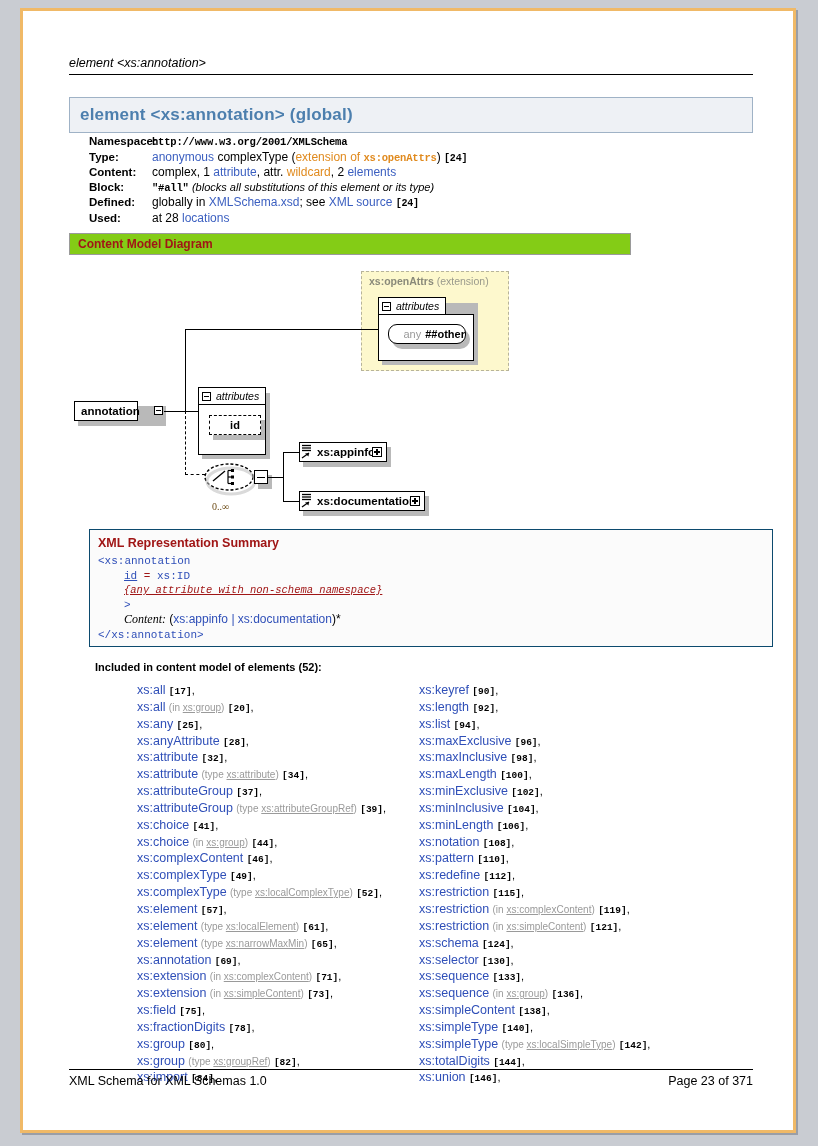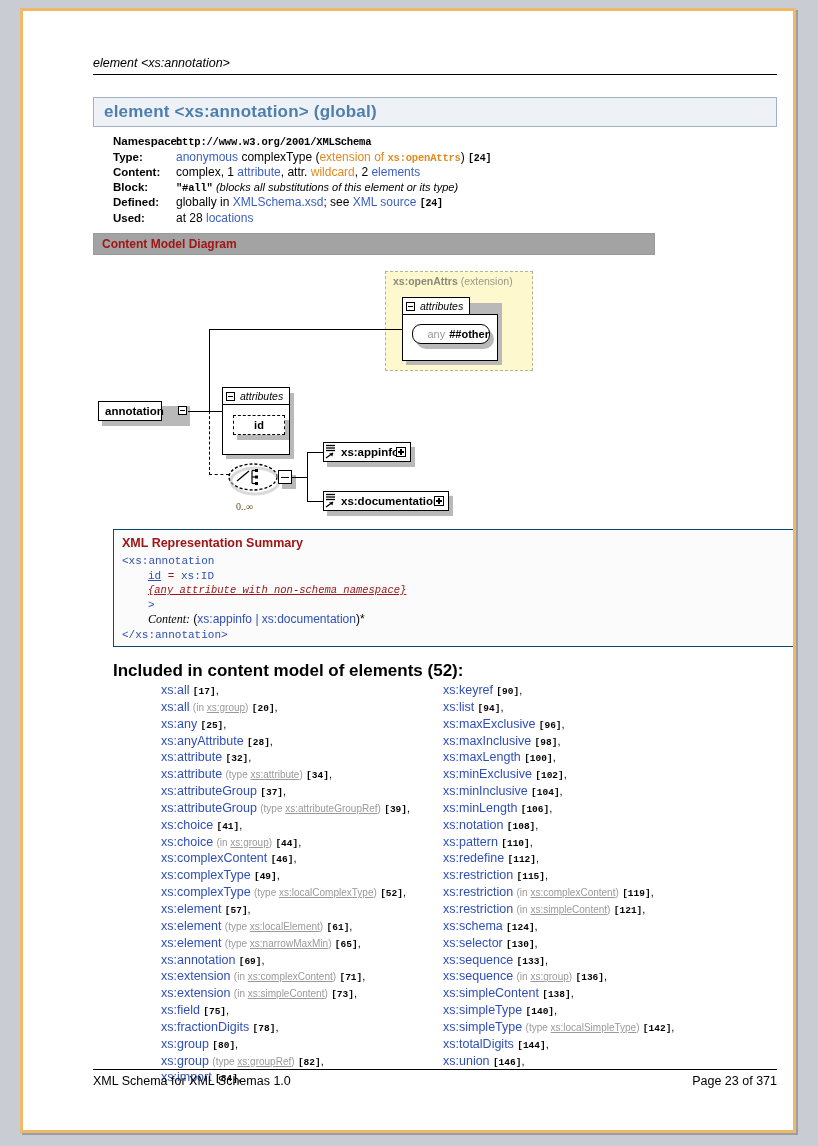--- a/index.html
+++ b/index.html
@@ -17,36 +17,35 @@
     position:absolute;left:20px;top:8px;width:776px;height:1125px;
     background:#ffffff;
     border:3px solid #f0b967;
     box-sizing:border-box;
     overflow:hidden;
   }
   .page-inner{
     position:absolute;left:0;top:0;right:0;bottom:0;
     background:#fff;
     padding:4px;
-    margin-left:24px;
   }
 
   
   .run-head{
     position:absolute;left:46px;top:42px;width:684px;
     border-bottom:1px solid #000;
     padding-bottom:3px;
   }
   .run-head span{
     font-style:italic;font-size:12.5px;color:#000;
   }
 
   
   .title-bar{
-    position:absolute;left:46px;top:86px;width:684px;height:30px;
+    position:absolute;left:46px;top:86px;width:684px;height:36px;
     background:#eef1f5;
     border:1px solid #9fb2c6;
     box-sizing:border-box;
     display:flex;align-items:center;
   }
   .title-bar .t{
     font-size:17px;font-weight:bold;color:#4c7fae;padding-left:10px;
     letter-spacing:0.2px;
   }
 
@@ -60,21 +59,21 @@
   .pval{font-size:12px;color:#000;white-space:nowrap;}
   .mono{font-family:"Liberation Mono", monospace;font-size:10.5px;font-weight:bold;letter-spacing:-0.2px;}
   .lnk{color:#3b5fc0;}
   .orange{color:#e08a1e;}
   .ital{font-style:italic;font-size:11px;}
   .small{font-size:10px;}
 
   
   .sec-bar{
     position:absolute;left:46px;top:222px;width:562px;height:22px;
-    background:#a3a3a3;
+    background:#84cc16;
     border:1px solid #9a9a9a;
     box-sizing:border-box;
     display:flex;align-items:center;
   }
   .sec-bar .t{font-size:12px;font-weight:bold;color:#a01616;padding-left:8px;}
 
   
   .diagram{
     position:absolute;left:46px;top:248px;width:684px;height:262px;
   }
@@ -164,21 +163,21 @@
   .xmlcode .attr{color:#2f4fb8;text-decoration:underline;}
   .xmlcode .typ{color:#a01616;}
   .xmlcode .anyattr{color:#a01616;font-style:italic;text-decoration:underline;font-size:10.5px;}
   .xmlcode .ind{display:inline-block;width:26px;}
   .xmlcode .cont{font-style:italic;color:#000;font-family:"Liberation Serif",serif;font-size:12px;}
   .xmlcode .lk{color:#2f4fb8;font-family:"Liberation Sans",sans-serif;font-size:12px;font-style:normal;}
   .xmlcode .pl{color:#000;font-family:"Liberation Sans",sans-serif;font-size:12px;font-style:normal;}
 
   
   .inc-head{
-    position:absolute;left:66px;top:650px;font-size:17px;font-weight:bold;color:#000;
+    position:absolute;left:72px;top:650px;font-size:11px;font-weight:bold;color:#000;
   }
   .col{
     position:absolute;top:672px;font-size:12px;line-height:15.85px;
   }
   .colA{left:114px;width:290px;}
   .colB{left:396px;width:300px;}
   .li{white-space:nowrap;}
   .li .nm{color:#2f4fb8;font-size:12.5px;}
   .li .qual{color:#9a9a9a;font-size:10px;}
   .li .qlink{color:#9a9a9a;text-decoration:underline;font-size:10px;}
@@ -379,20 +378,21 @@
         <div class="li"><span class="nm">xs:extension</span> <span class="qual">(in </span><span class="qlink">xs:complexContent</span><span class="qual">)</span> <span class="num">[71]</span><span class="cm">,</span></div>
         <div class="li"><span class="nm">xs:extension</span> <span class="qual">(in </span><span class="qlink">xs:simpleContent</span><span class="qual">)</span> <span class="num">[73]</span><span class="cm">,</span></div>
         <div class="li"><span class="nm">xs:field</span> <span class="num">[75]</span><span class="cm">,</span></div>
         <div class="li"><span class="nm">xs:fractionDigits</span> <span class="num">[78]</span><span class="cm">,</span></div>
         <div class="li"><span class="nm">xs:group</span> <span class="num">[80]</span><span class="cm">,</span></div>
         <div class="li"><span class="nm">xs:group</span> <span class="qual">(type </span><span class="qlink">xs:groupRef</span><span class="qual">)</span> <span class="num">[82]</span><span class="cm">,</span></div>
         <div class="li"><span class="nm">xs:import</span> <span class="num">[84]</span><span class="cm">,</span></div>
       </div>
   <div class="col colB" id="col-right">
         <div class="li"><span class="nm">xs:keyref</span> <span class="num">[90]</span><span class="cm">,</span></div>
+        <div class="li"><span class="nm">xs:length</span> <span class="num">[92]</span><span class="cm">,</span></div>
         <div class="li"><span class="nm">xs:list</span> <span class="num">[94]</span><span class="cm">,</span></div>
         <div class="li"><span class="nm">xs:maxExclusive</span> <span class="num">[96]</span><span class="cm">,</span></div>
         <div class="li"><span class="nm">xs:maxInclusive</span> <span class="num">[98]</span><span class="cm">,</span></div>
         <div class="li"><span class="nm">xs:maxLength</span> <span class="num">[100]</span><span class="cm">,</span></div>
         <div class="li"><span class="nm">xs:minExclusive</span> <span class="num">[102]</span><span class="cm">,</span></div>
         <div class="li"><span class="nm">xs:minInclusive</span> <span class="num">[104]</span><span class="cm">,</span></div>
         <div class="li"><span class="nm">xs:minLength</span> <span class="num">[106]</span><span class="cm">,</span></div>
         <div class="li"><span class="nm">xs:notation</span> <span class="num">[108]</span><span class="cm">,</span></div>
         <div class="li"><span class="nm">xs:pattern</span> <span class="num">[110]</span><span class="cm">,</span></div>
         <div class="li"><span class="nm">xs:redefine</span> <span class="num">[112]</span><span class="cm">,</span></div>

